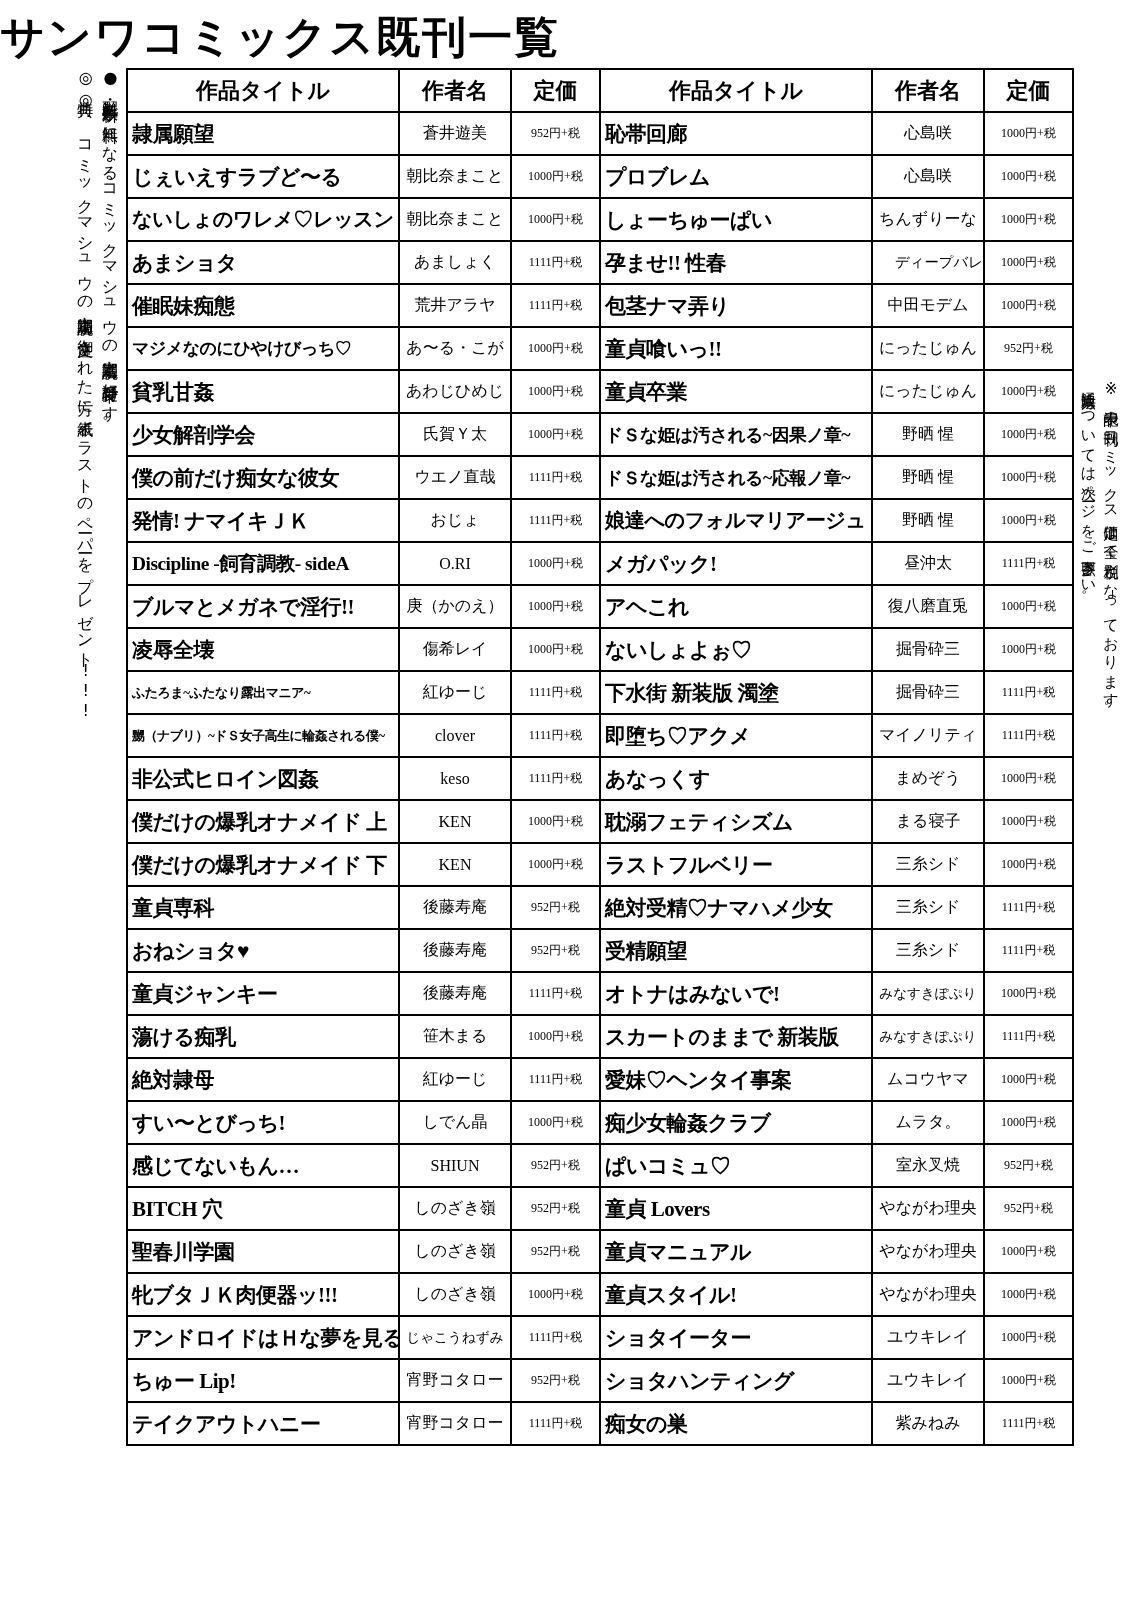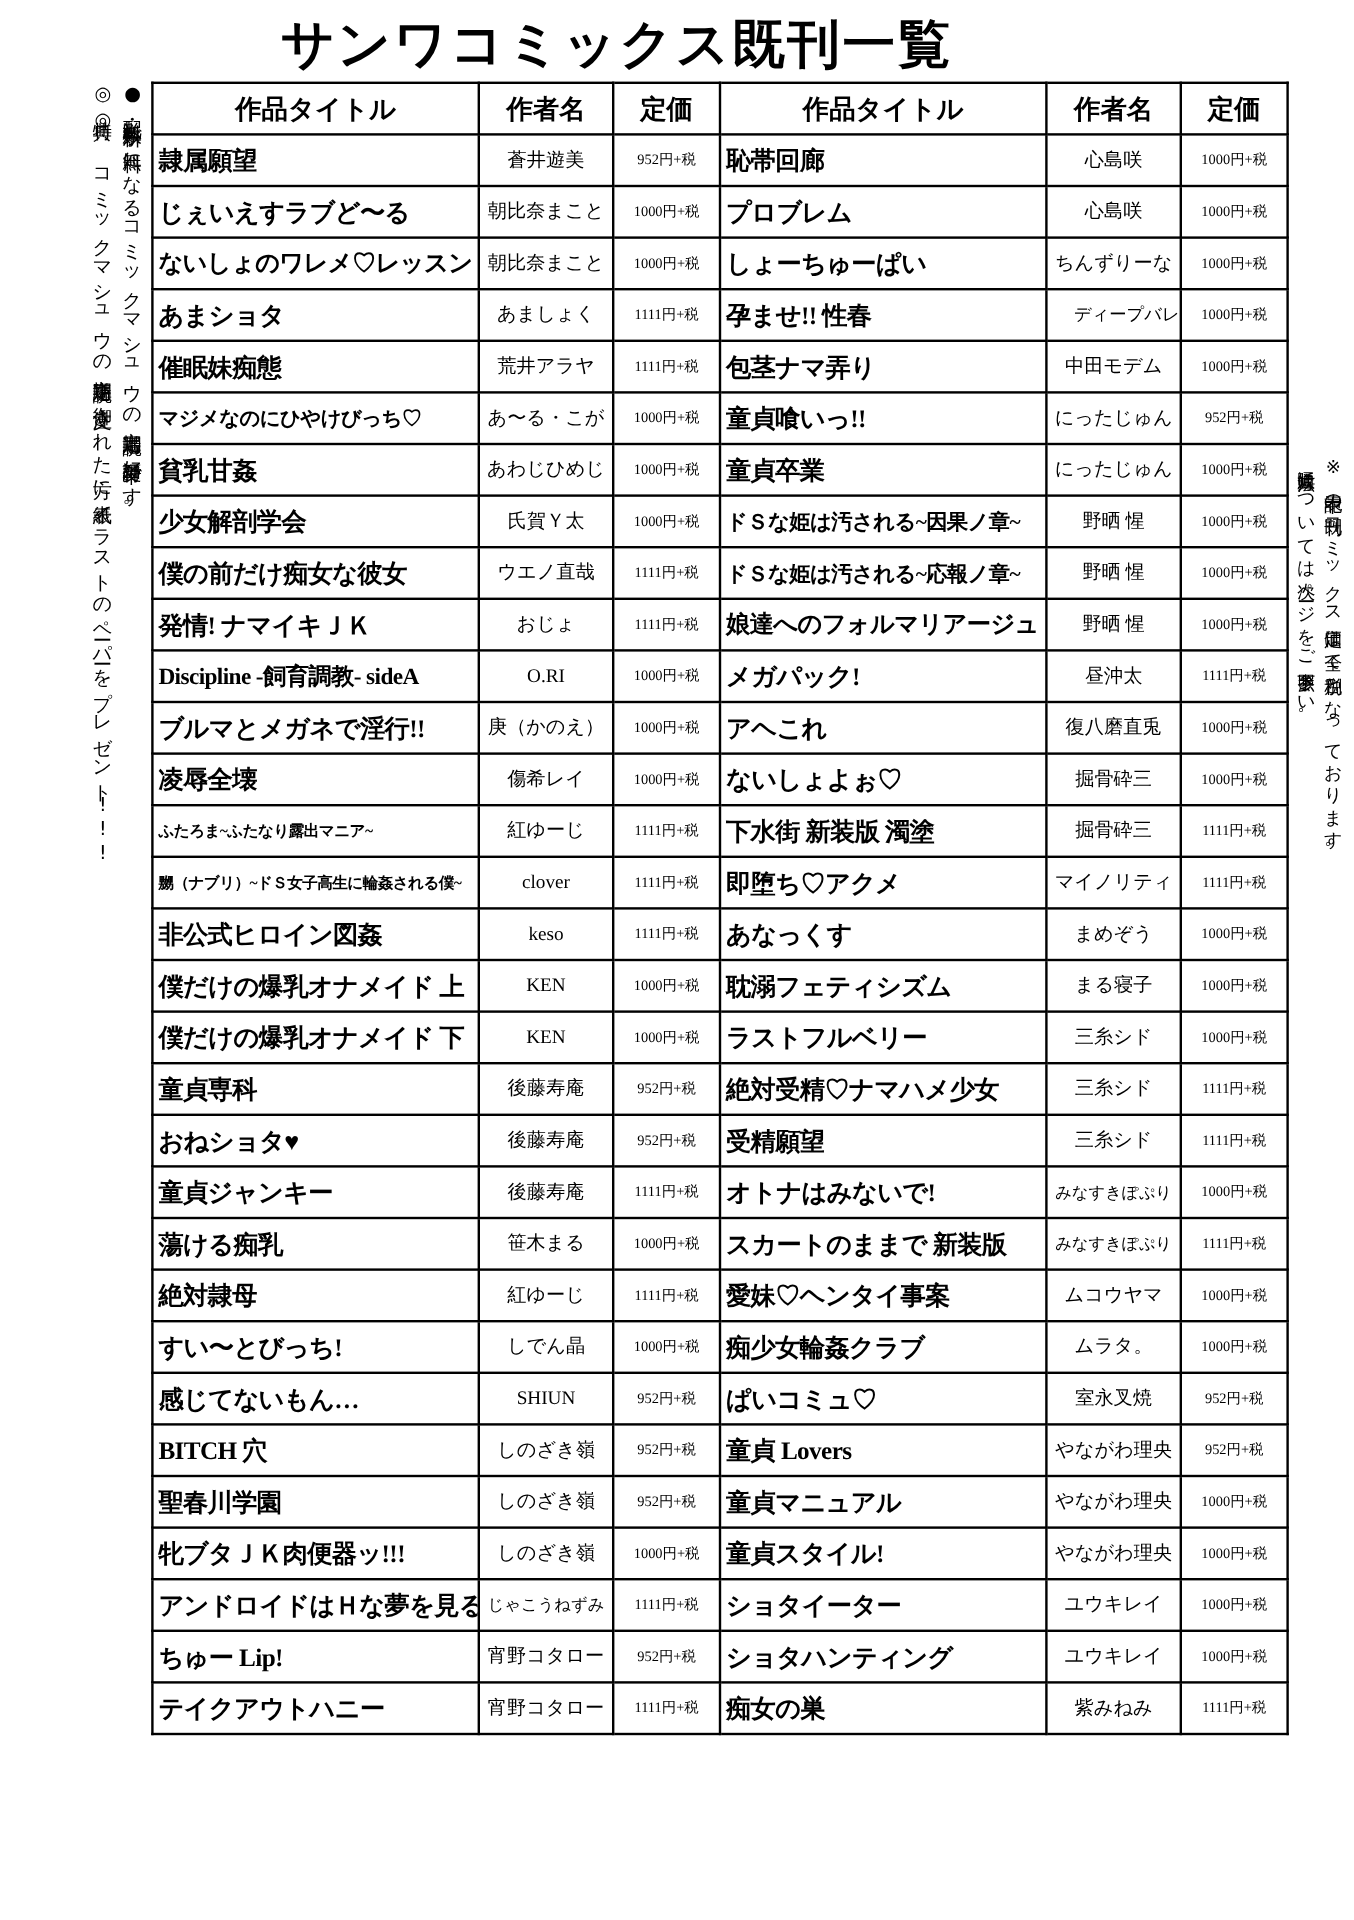--- a/index.html
+++ b/index.html
@@ -19,21 +19,21 @@
     position: relative;
     width: 1128px;
     height: 1600px;
     box-sizing: border-box;
   }
   .title {
     position: absolute;
     top: 8px;
     left: 0;
     width: 1028px;
-    text-align: center;
+    text-align: left;
     font-size: 44px;
     font-weight: bold;
     letter-spacing: 2px;
     font-family: "DejaVu Sans", "Liberation Sans", sans-serif;
   }
   
   .right-note {
     position: absolute;
     top: 380px;
     right: 6px;

